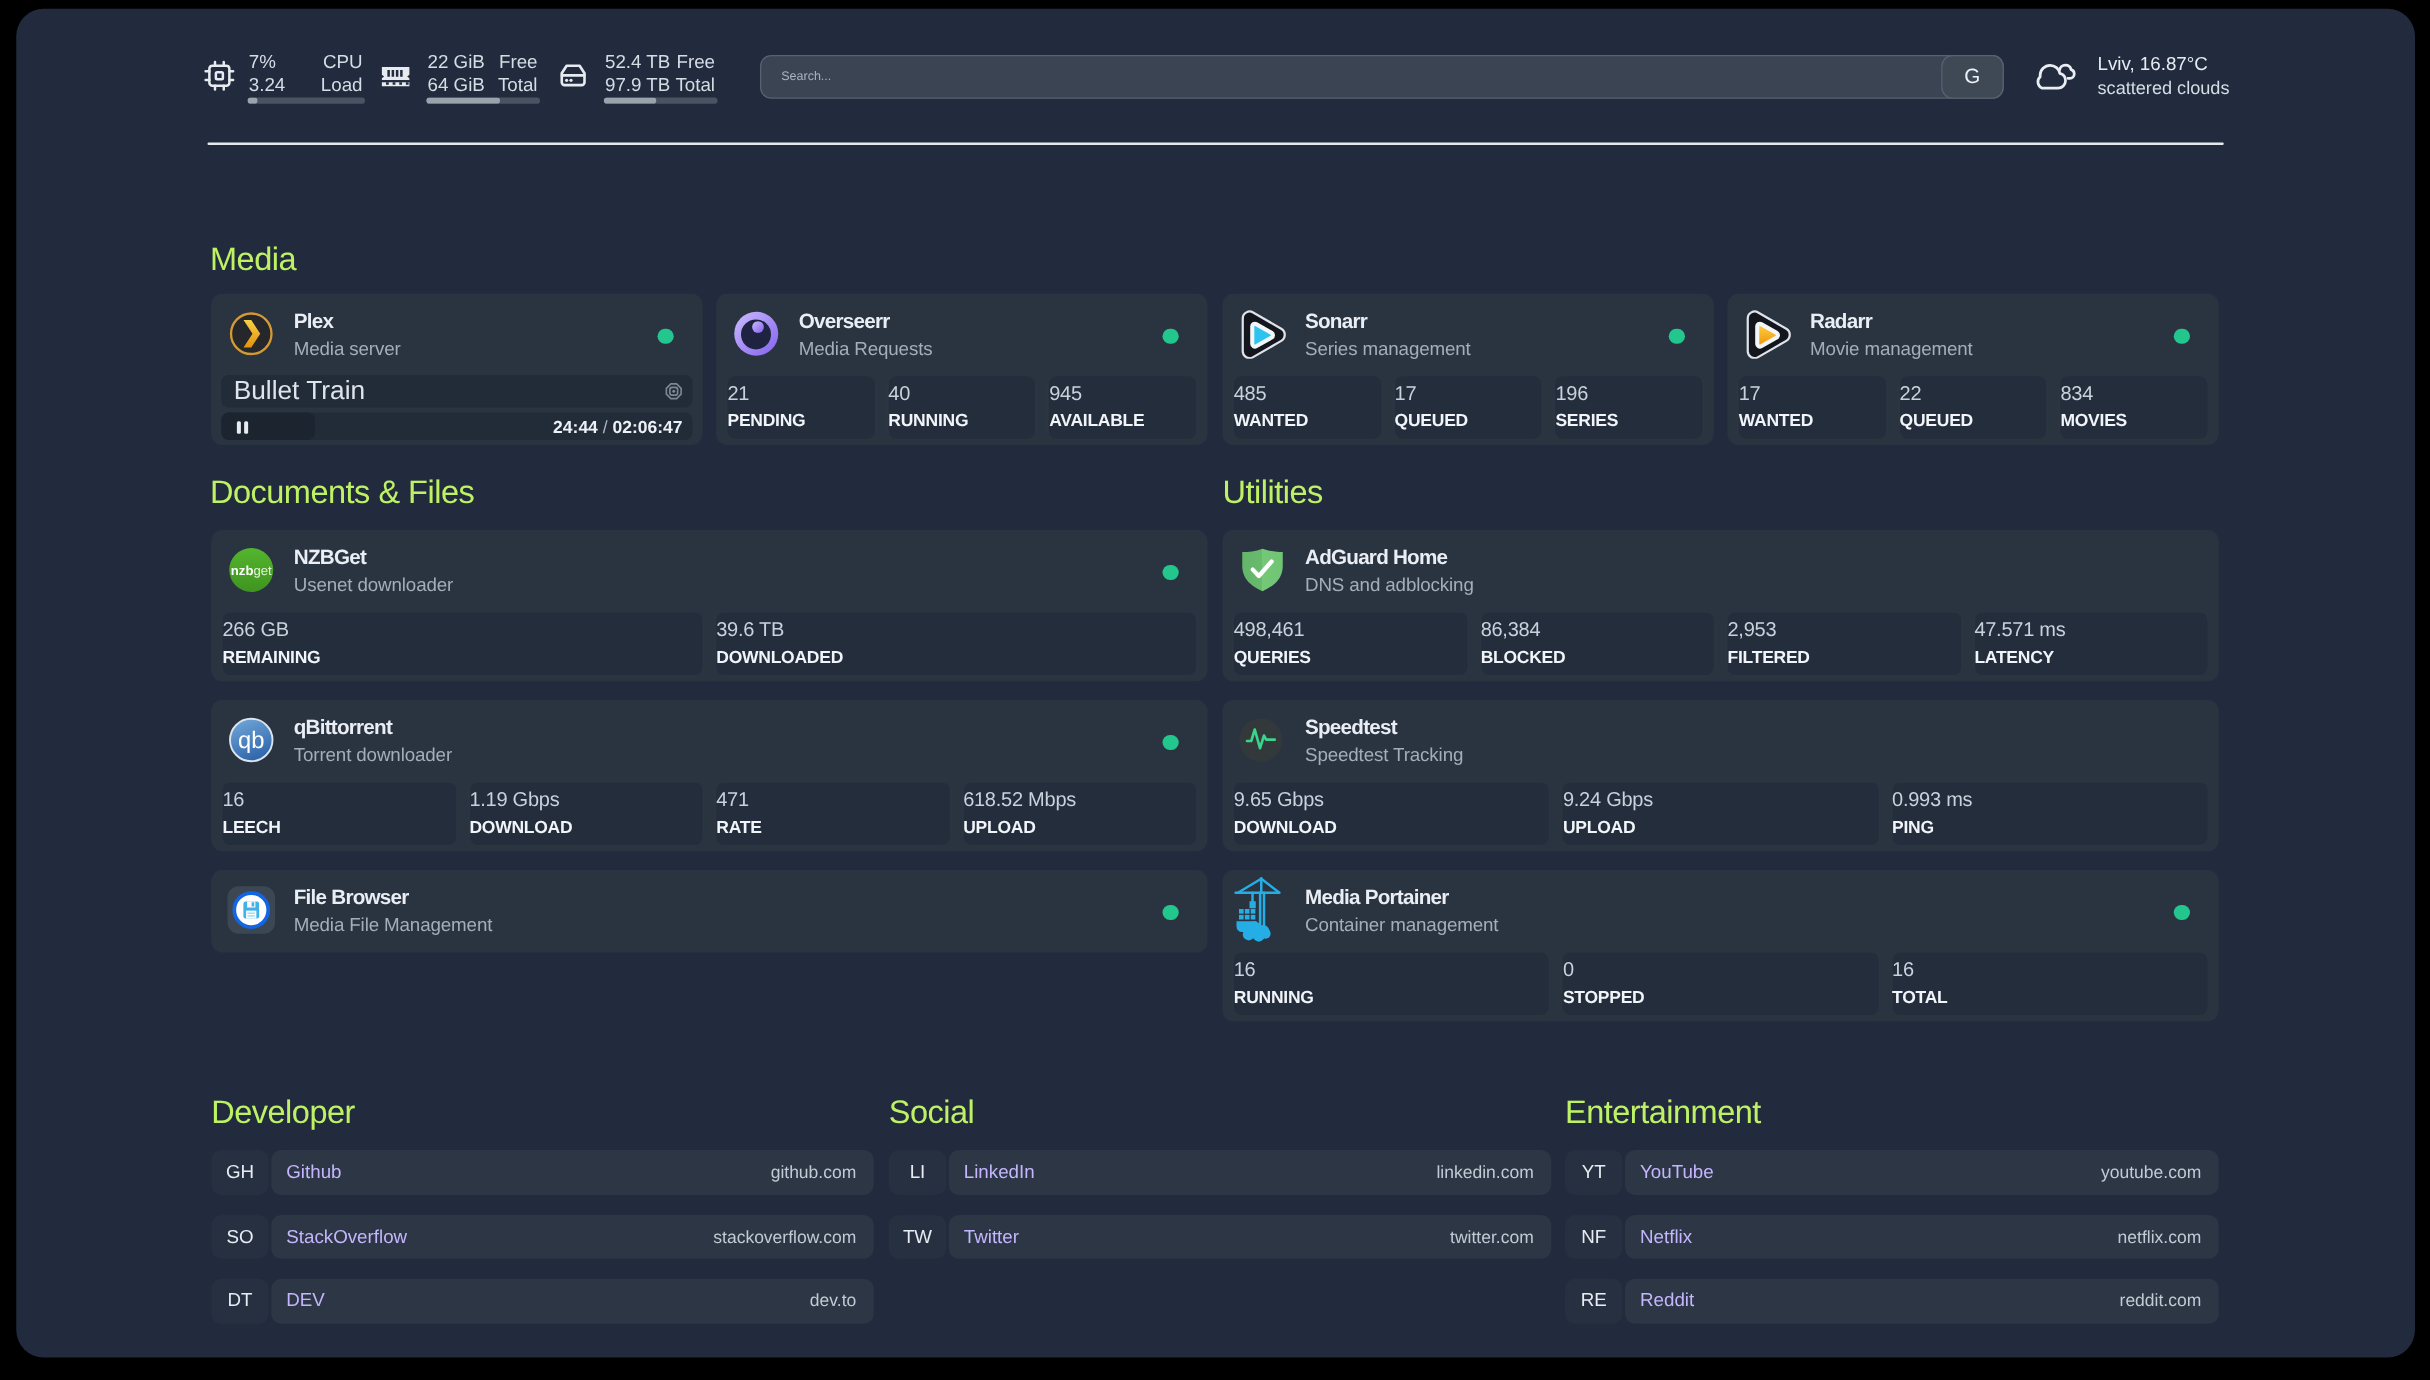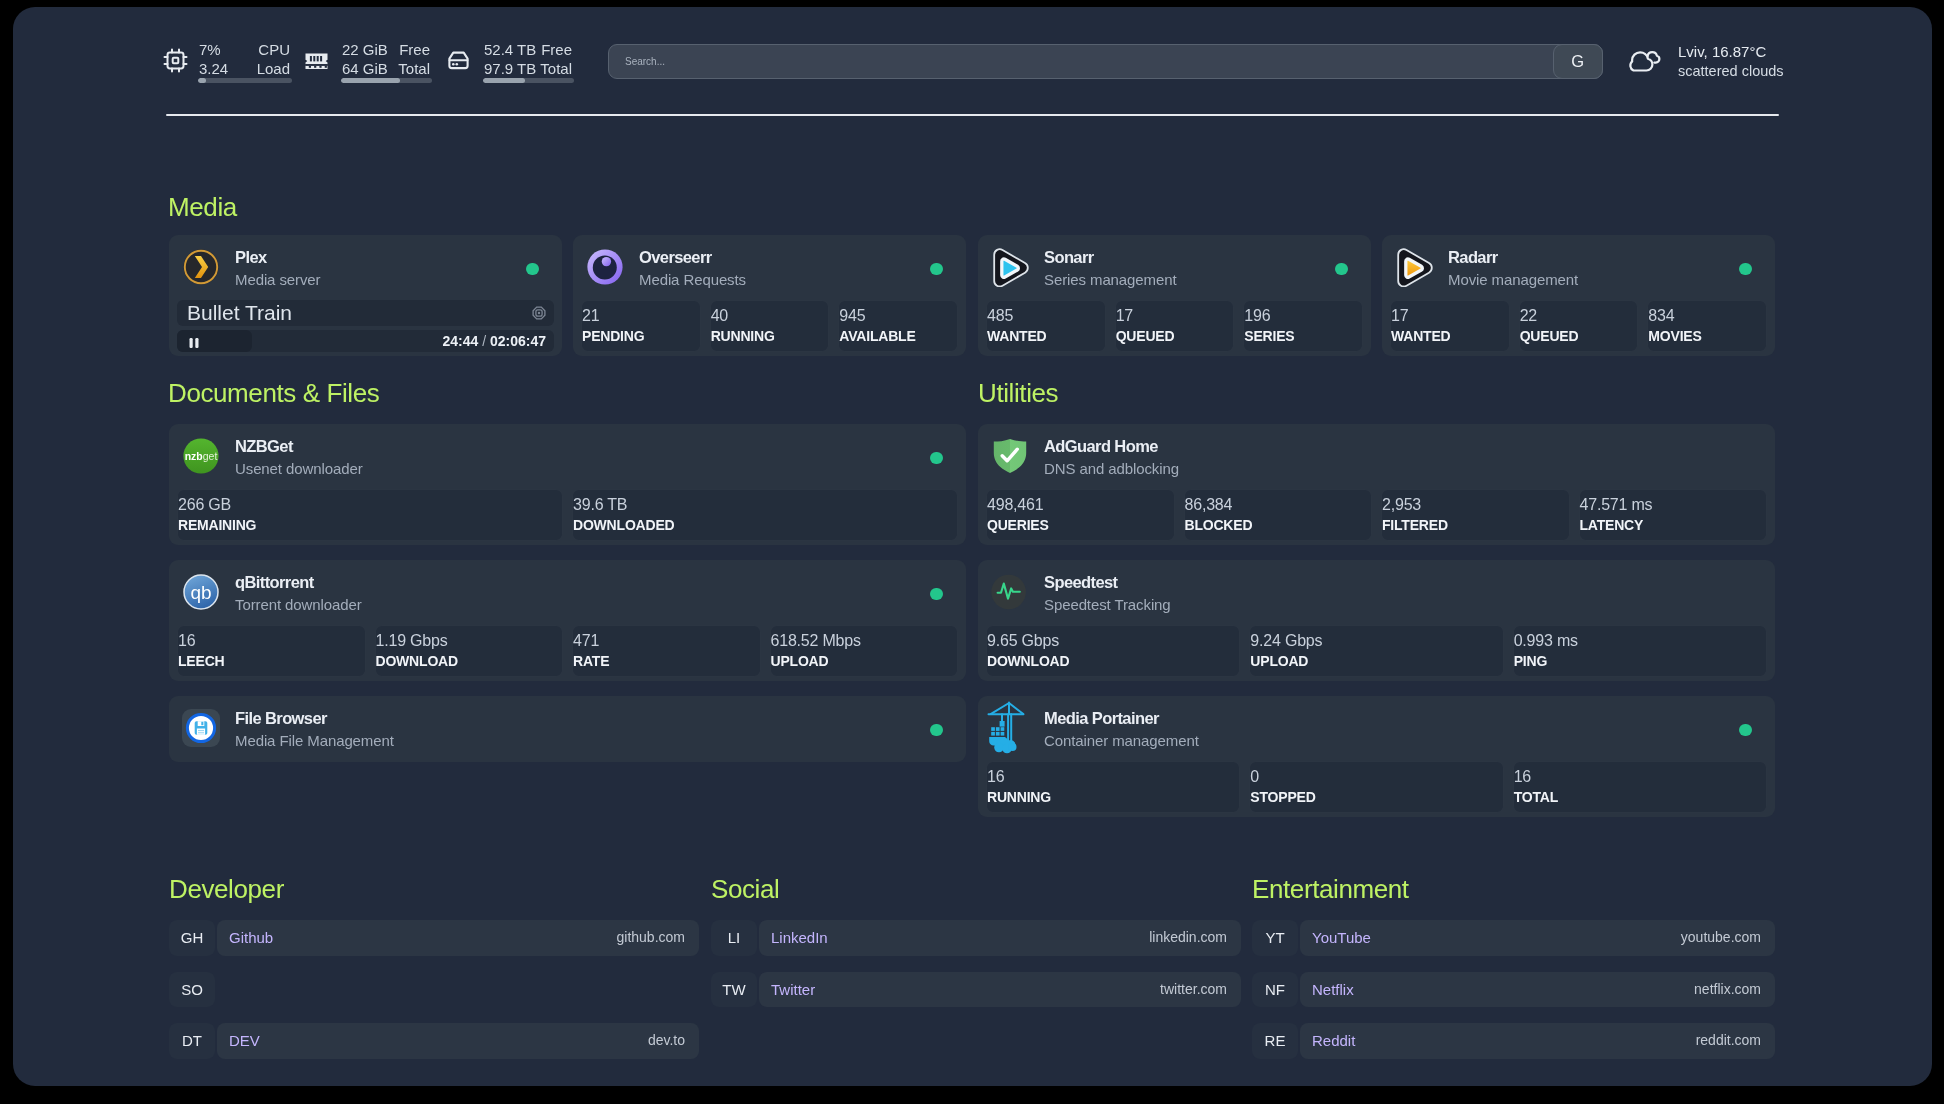--- a/index.html
+++ b/index.html
@@ -400,20 +400,24 @@
         </div>
       </div>
     </div>
     <div class="sec" style="left:169px;top:872.5px">Developer</div>
     <div class="ab" style="left:169px;top:920px">GH</div>
     <div class="bm" style="left:217px;top:920px;width:482px">
       <span class="n">Github</span>
       <span class="d">github.com</span>
     </div>
     <div class="ab" style="left:169px;top:971.5px">SO</div>
+    <div class="bm" style="left:217px;top:971.5px;width:482px">
+      <span class="n">StackOverflow</span>
+      <span class="d">stackoverflow.com</span>
+    </div>
     <div class="ab" style="left:169px;top:1023.0px">DT</div>
     <div class="bm" style="left:217px;top:1023.0px;width:482px">
       <span class="n">DEV</span>
       <span class="d">dev.to</span>
     </div>
     <div class="sec" style="left:711px;top:872.5px">Social</div>
     <div class="ab" style="left:711px;top:920px">LI</div>
     <div class="bm" style="left:759px;top:920px;width:482px">
       <span class="n">LinkedIn</span>
       <span class="d">linkedin.com</span>

